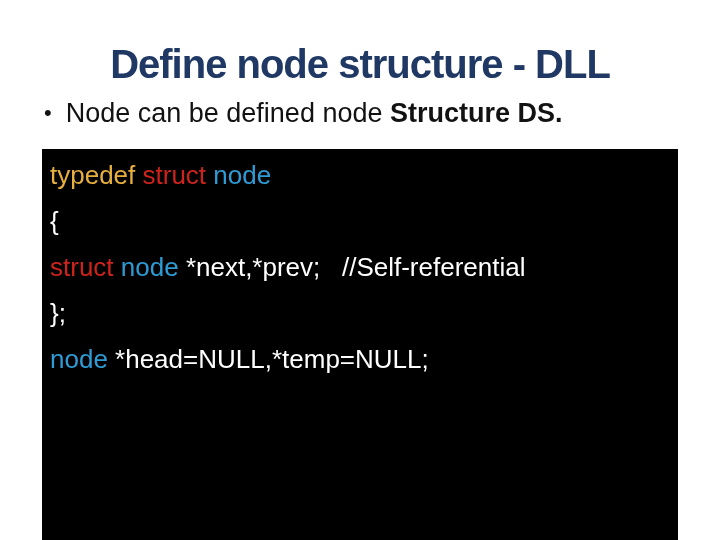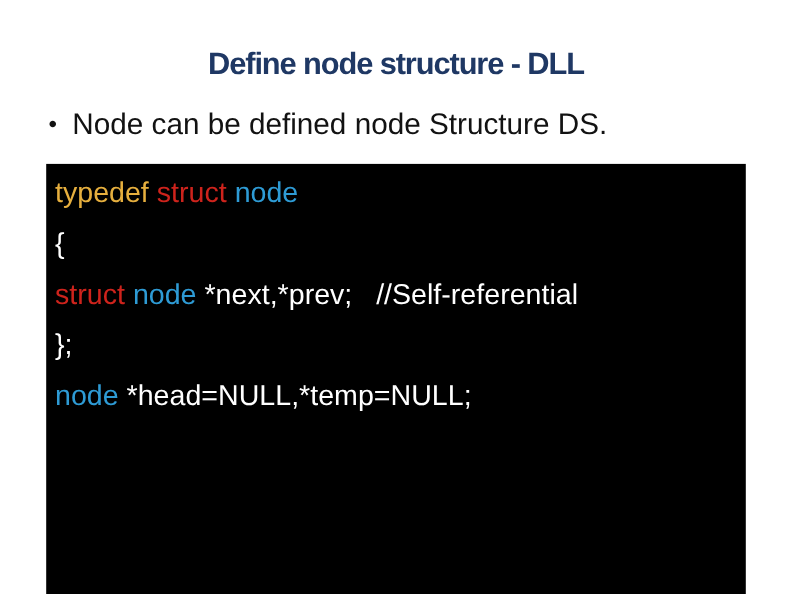--- a/index.html
+++ b/index.html
@@ -16,36 +16,36 @@
   body{
     width:720px;height:540px;
     background:var(--slide-bg);
     font-family:"Liberation Sans", sans-serif;
     position:relative;overflow:hidden;
   }
   .slide{position:absolute;inset:0;}
   .title{
     position:absolute;top:42px;left:0;width:720px;
     text-align:center;
-    font-size:28px;font-weight:bold;letter-spacing:-1px;
+    font-size:40px;font-weight:bold;letter-spacing:-1px;
     color:var(--title-color);
     white-space:nowrap;
   }
   .bullet-row{
     position:absolute;top:98px;left:44px;width:660px;
     font-size:27px;color:var(--body-text);
     white-space:pre;
   }
   .bullet-marker{
     display:inline-block;
     font-size:22px;
     vertical-align:2px;
     margin-right:14px;
   }
-  .bullet-bold{font-weight:normal;}
+  .bullet-bold{font-weight:bold;}
   .code-box{
     position:absolute;left:42px;top:149px;
     width:636px;height:412px;
     box-sizing:border-box;
     background:var(--code-bg);
     padding:3px 8px;
     font-size:26px;
     line-height:46px;
     color:var(--code-plain);
   }

